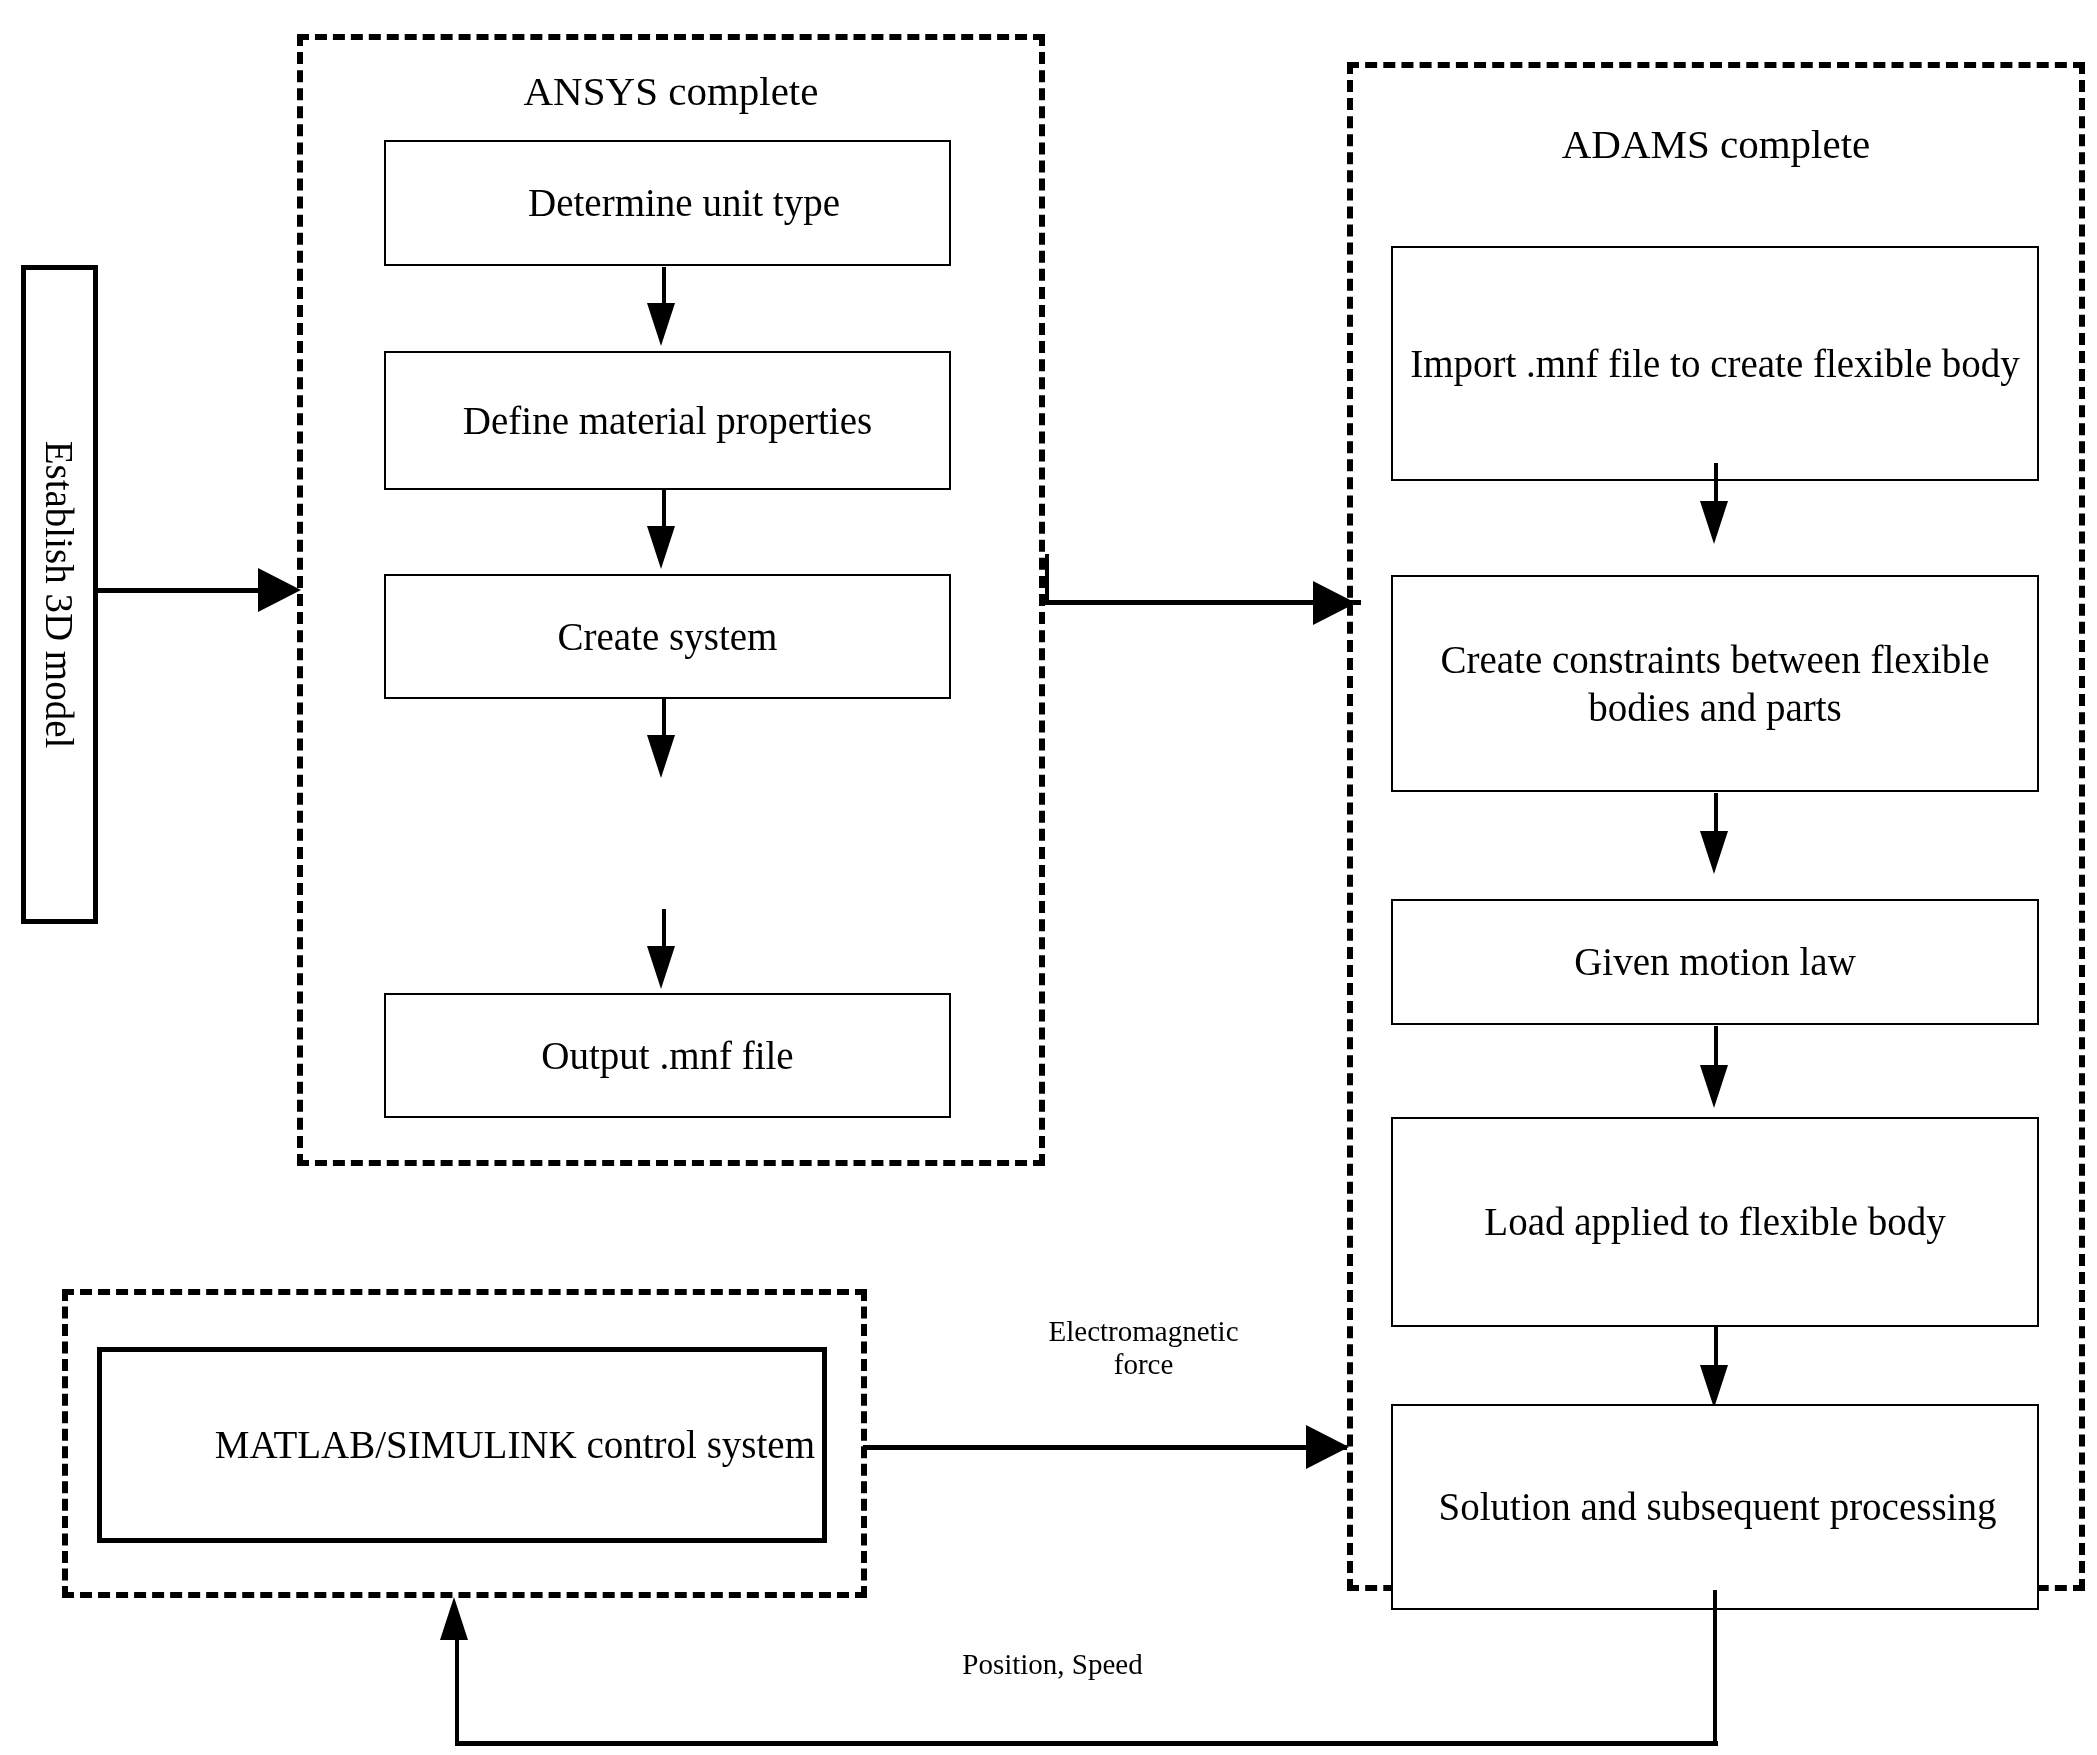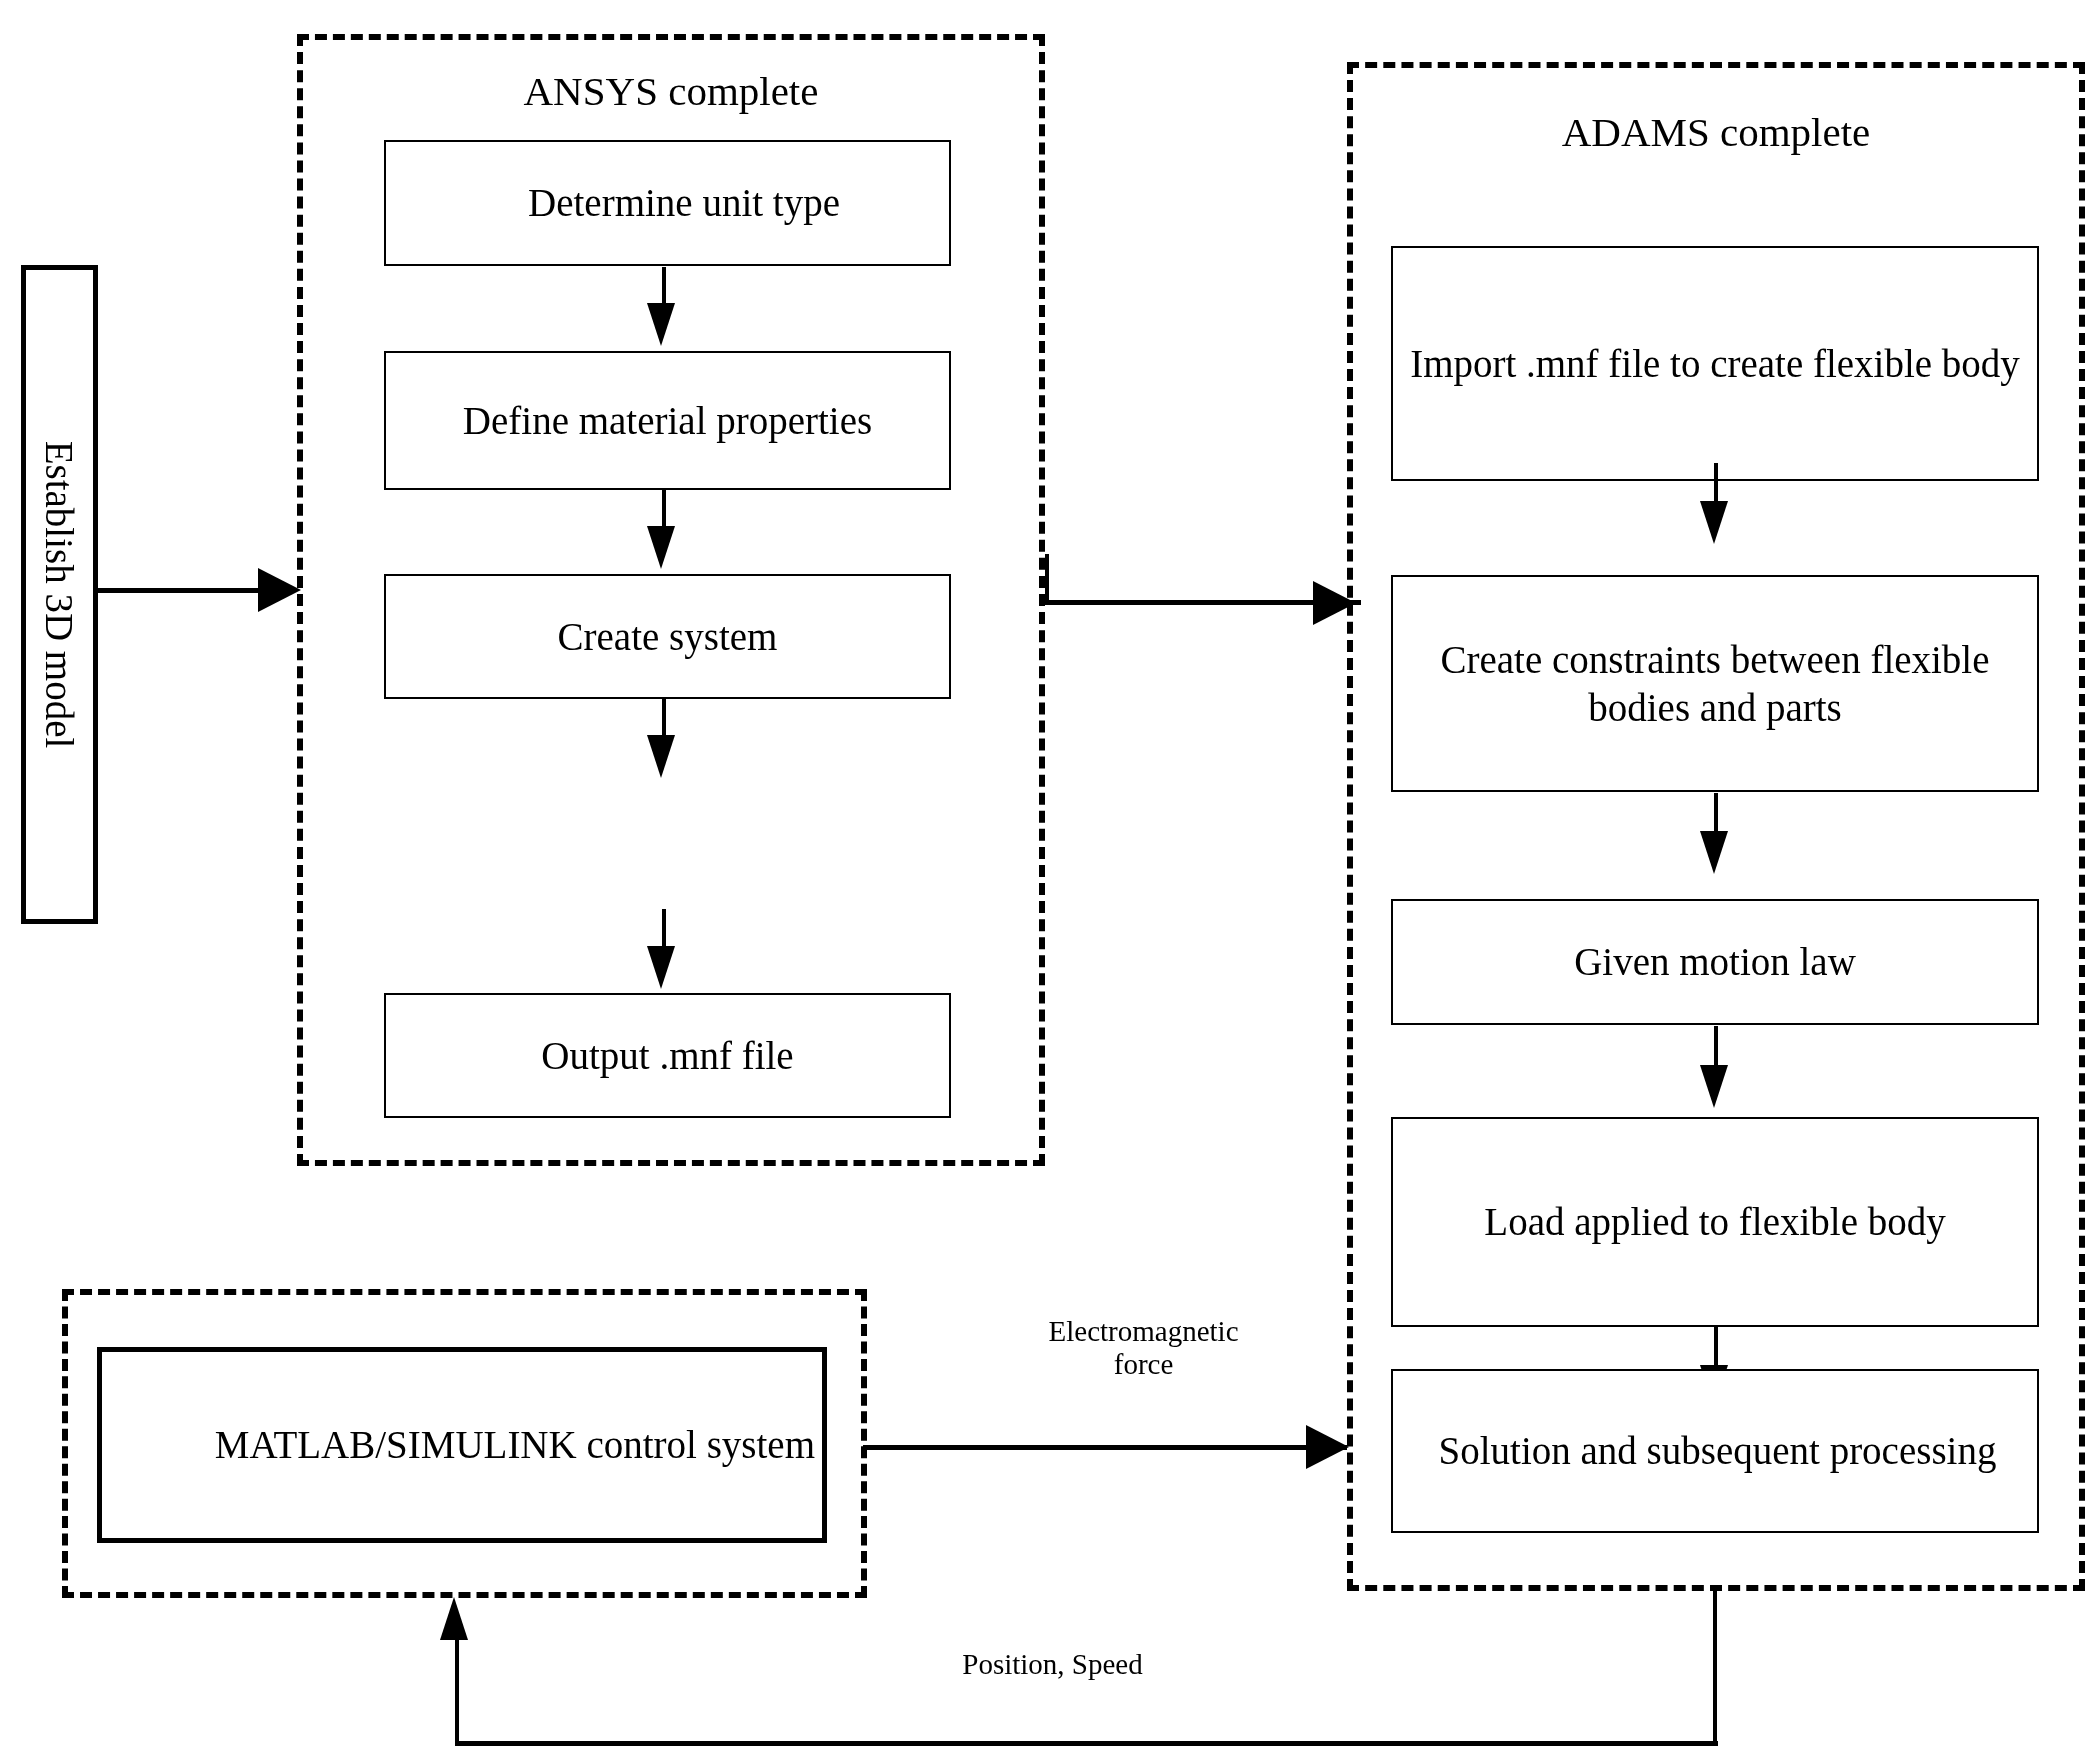--- a/index.html
+++ b/index.html
@@ -145,21 +145,21 @@
 
   <div class="pbox" style="left:384px; top:993px; width:567px; height:125px;">
     <span>Output .mnf file</span>
   </div>
 
   <div class="hline" style="left:1045px; top:600px; width:316px;"></div>
   <div class="vline" style="left:1045px; top:554px; height:49px;"></div>
   <div class="arrow-right" style="left:1313px; top:581px;"></div>
 
   <div class="group" style="left:1347px; top:62px; width:738px; height:1529px;"></div>
-  <div class="group-title" style="left:1347px; top:108px; width:738px;">ADAMS complete</div>
+  <div class="group-title" style="left:1347px; top:120px; width:738px;">ADAMS complete</div>
 
   <div class="pbox" style="left:1391px; top:246px; width:648px; height:235px;">
     <span>Import .mnf file to create flexible body</span>
   </div>
   <div class="vline" style="left:1714px; top:463px; height:45px;"></div>
   <div class="arrow-down" style="left:1700px; top:501px;"></div>
 
   <div class="pbox" style="left:1391px; top:575px; width:648px; height:217px;text-align:center;">
     <span>Create constraints between flexible bodies and parts</span>
   </div>
@@ -171,21 +171,21 @@
   </div>
   <div class="vline" style="left:1714px; top:1026px; height:48px;"></div>
   <div class="arrow-down" style="left:1700px; top:1065px;"></div>
 
   <div class="pbox" style="left:1391px; top:1117px; width:648px; height:210px;">
     <span>Load applied to flexible body</span>
   </div>
   <div class="vline" style="left:1714px; top:1327px; height:45px;"></div>
   <div class="arrow-down" style="left:1700px; top:1365px;"></div>
 
-  <div class="pbox" style="left:1391px; top:1369px; width:648px; height:164px;padding-left:12px;">
+  <div class="pbox" style="left:1391px; top:1404px; width:648px; height:206px;padding-left:12px;">
     <span>Solution and subsequent processing</span>
   </div>
 
   <div class="group" style="left:62px; top:1289px; width:805px; height:309px;"></div>
   <div class="pbox thick" style="left:97px; top:1347px; width:730px; height:196px;justify-content:flex-end;">
     <span>MATLAB/SIMULINK control system</span>
   </div>
 
   <div class="flabel" style="left:912px; top:1315px; width:463px;">Electromagnetic
 force</div>

